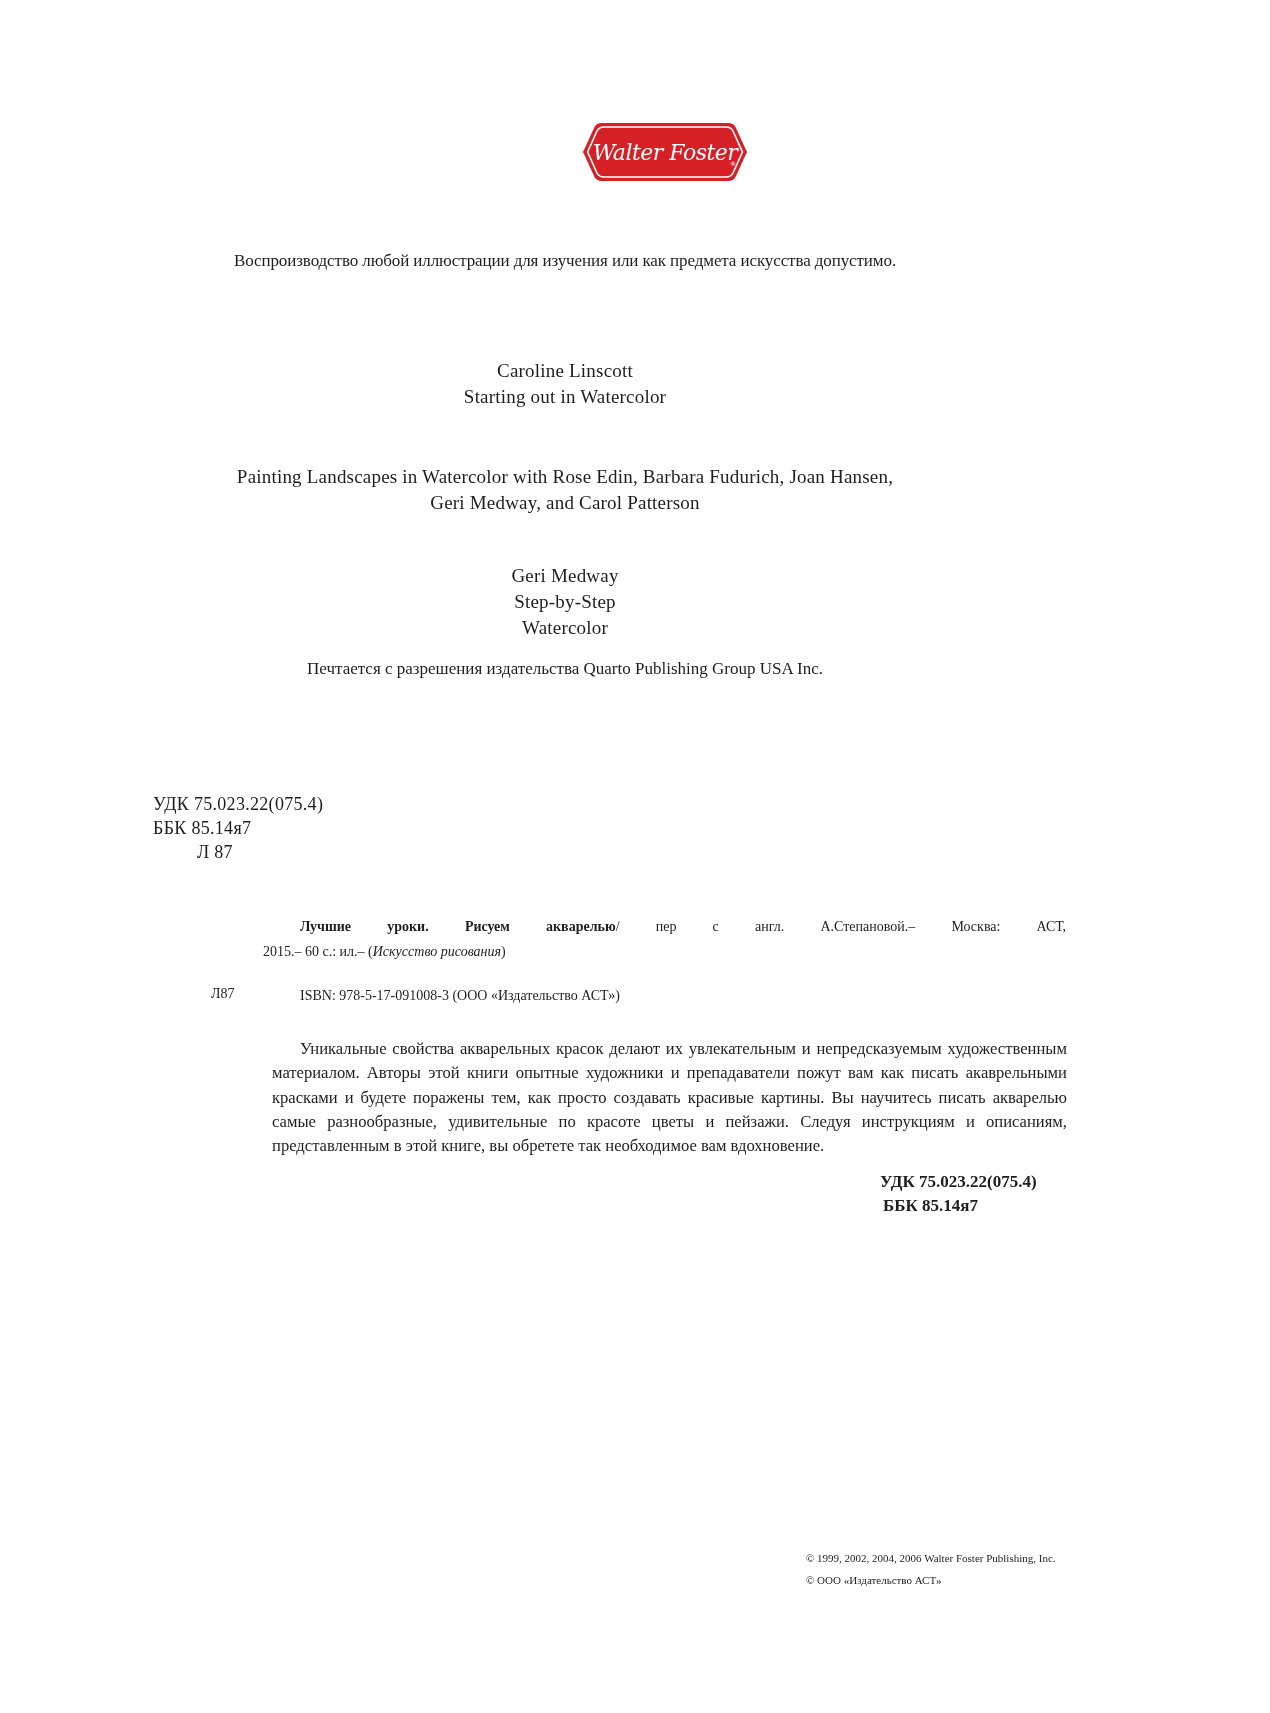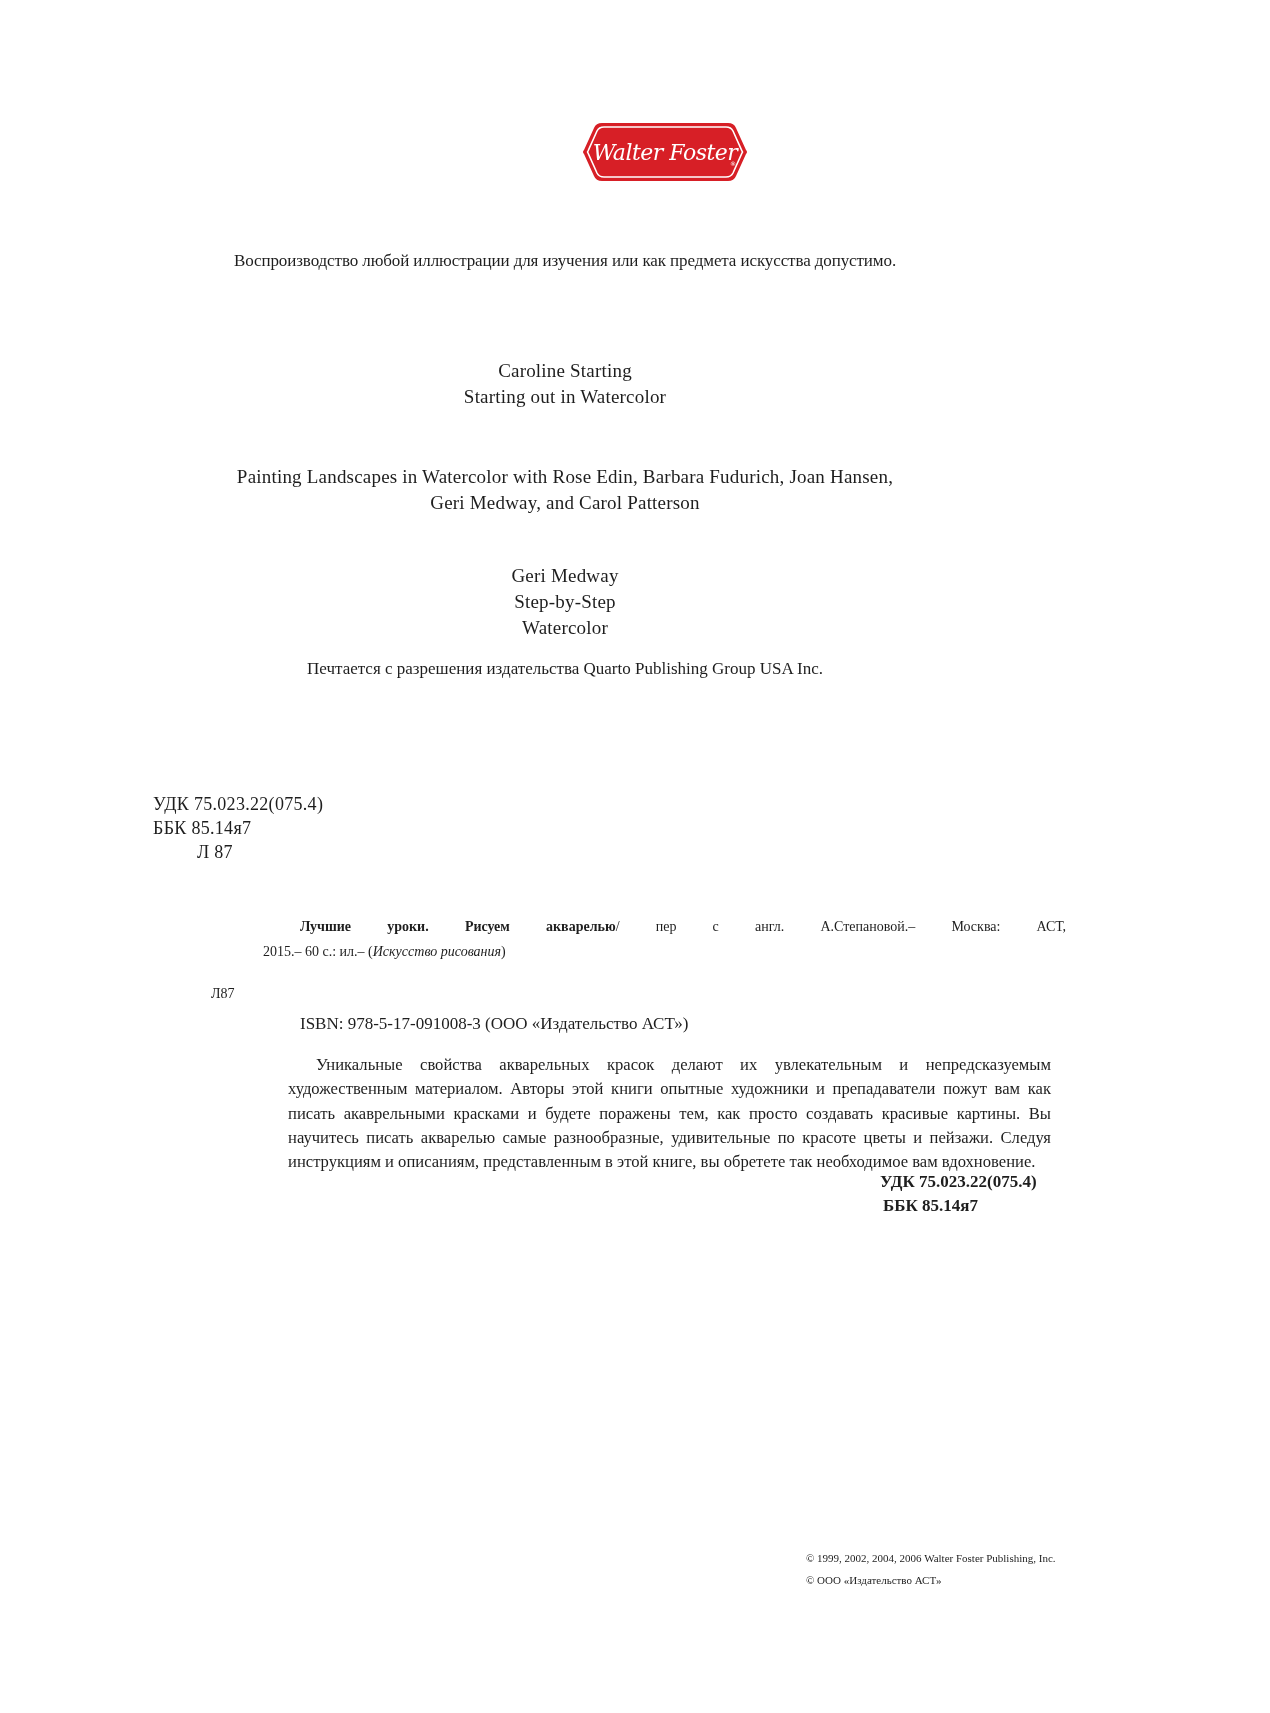--- a/index.html
+++ b/index.html
@@ -15,23 +15,23 @@
     .title-block { font-size: 19px; line-height: 26px; letter-spacing: 0.2px; }
     .permission { top: 657px; font-size: 17px; line-height: 24px; }
     .udk-block { left: 153px; top: 792px; font-size: 18px; line-height: 24px; letter-spacing: 0.3px; }
     .udk-block .l87 { padding-left: 44px; }
     .biblio { left: 211px; top: 914px; width: 855px; font-size: 14px; line-height: 25px; }
     .biblio .line1 { padding-left: 89px; text-align: justify; text-align-last: justify; }
     .biblio .line2 { display: flex; }
     .biblio .code { width: 52px; margin-top: 42px; }
     .biblio b { font-weight: bold; }
     .biblio i { font-style: italic; }
-    .isbn { left: 300px; top: 1012px; font-size: 17px; line-height: 24px; }
+    .isbn { left: 300px; top: 984px; font-size: 14px; line-height: 24px; }
     .annot { left: 272px; top: 1037px; width: 795px; font-size: 16.6px; line-height: 24.3px; text-align: justify; }
-    .annot p { margin: 16px; text-indent: 28px; }
+    .annot p { margin: 0; text-indent: 28px; }
     .udk-right { left: 880px; top: 1170px; font-size: 17px; line-height: 24px; font-weight: bold; }
     .udk-right .bbk { padding-left: 3px; }
     .copyright { left: 806px; top: 1547px; font-size: 11px; line-height: 22px; }
   </style>
 </head>
 <body>
 
 <div class="abs logo-wrap">
   <svg width="170" height="64" viewBox="0 0 170 64">
     <path d="M14 8 Q16 3 22 3 L148 3 Q154 3 156 8 L166 30 Q168 32 166 34 L156 56 Q154 61 148 61 L22 61 Q16 61 14 56 L4 34 Q2 32 4 30 Z" fill="#d71f26"></path>
@@ -39,21 +39,21 @@
     <text x="85" y="40" text-anchor="middle" fill="#ffffff" font-family="'DejaVu Serif', serif" font-style="italic" font-size="22" letter-spacing="-0.5">Walter Foster</text>
     <text x="150" y="46" fill="#ffffff" font-family="'DejaVu Sans', sans-serif" font-size="6">®</text>
   </svg>
 </div>
 
 <div class="abs center notice">
   <div>Воспроизводство любой иллюстрации для изучения или как предмета искусства допустимо.</div>
 </div>
 
 <div class="abs center title-block" style="top:358px;">
-  <div>Caroline Starting</div>
+  <div>Caroline Linscott</div>
   <div>Starting out in Watercolor</div>
 </div>
 
 <div class="abs center title-block" style="top:464px;">
   <div>Painting Landscapes in Watercolor with Rose Edin, Barbara Fudurich, Joan Hansen,</div>
   <div>Geri Medway, and Carol Patterson</div>
 </div>
 
 <div class="abs center title-block" style="top:563px;">
   <div>Geri Medway</div>

